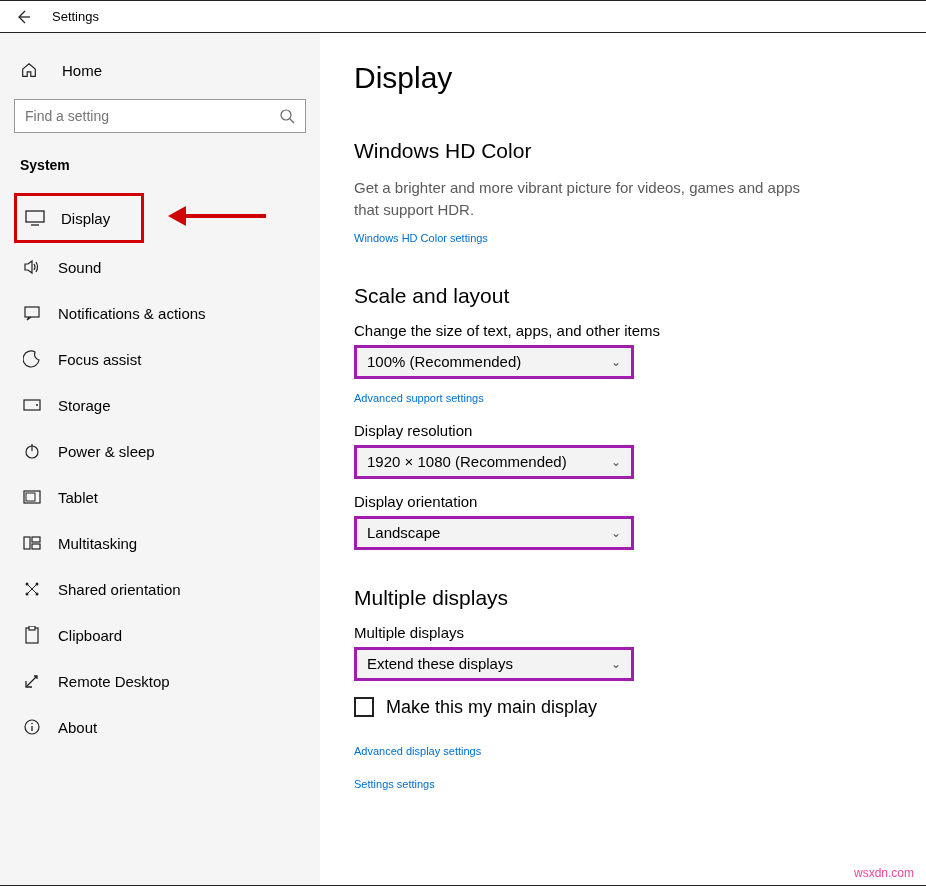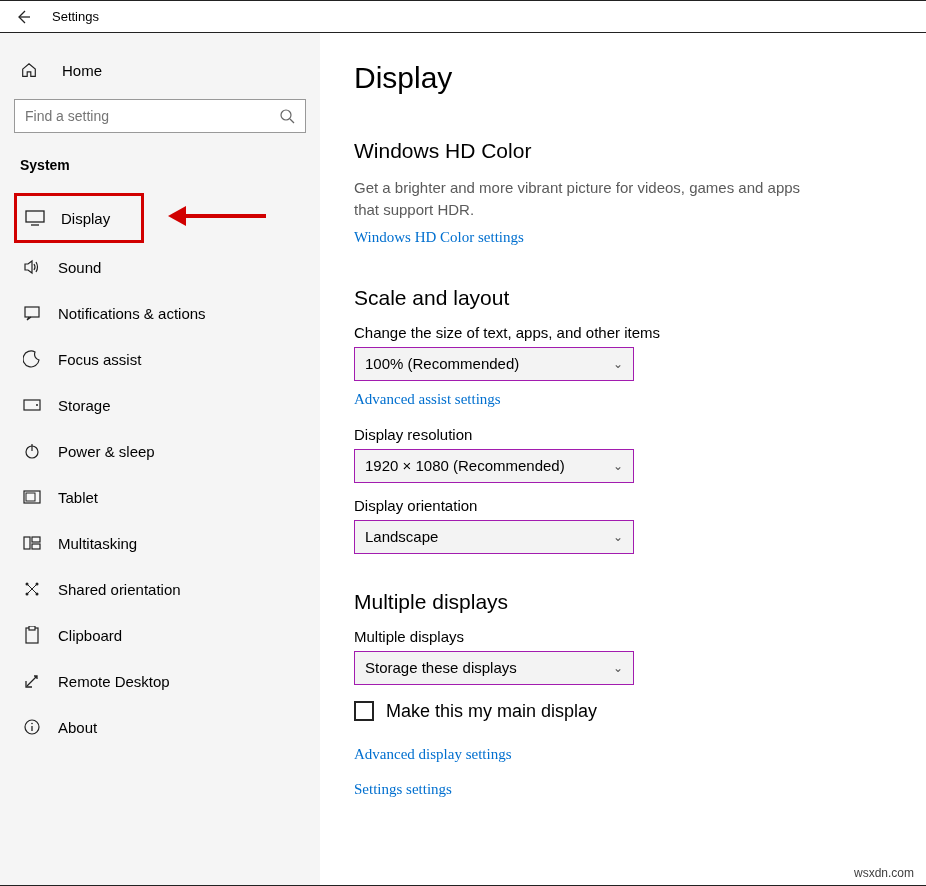--- a/index.html
+++ b/index.html
@@ -50,32 +50,32 @@
   .arrow-annot .head {
     width:0;height:0;border-top:10px solid transparent;border-bottom:10px solid transparent;
     border-right:18px solid #d10000;
   }
   .main {
     flex:1; padding: 28px 20px 0 34px; overflow:hidden;
   }
   .main h1 { font-weight:400; font-size:30px; margin-bottom:44px; }
   .section-h { font-weight:400; font-size:21px; margin: 0 0 14px 0; }
   .desc { color:#5b5b5b; font-size:15px; line-height:1.45; margin-bottom:8px; max-width: 460px; }
-  .link { color:#006fcf; font-size:15px; cursor:pointer; display:inline-block; margin-bottom: 4px; font-family: Liberation Serif, serif; }
+  .link { color:#006fcf; font-size:11px; cursor:pointer; display:inline-block; margin-bottom: 4px; }
   .group { margin-bottom: 36px; }
   .field-label { font-size:15px; margin: 14px 0 6px 0; }
   .select {
-    width: 280px; height: 34px; border:1px solid #a21caf; background:#f3f3f3;
+    width: 280px; height: 34px; border:3px solid #a21caf; background:#f3f3f3;
     display:flex; align-items:center; justify-content:space-between; padding:0 10px;
     font-size:15px;
   }
   .select .chev { font-size:12px; color:#555; }
   .checkbox-row { display:flex; align-items:center; gap:12px; margin: 16px 0 24px 0; font-size:18px; }
   .checkbox-box { width:20px;height:20px;border:2px solid #222; }
-  .watermark { position:absolute; bottom:6px; right:12px; font-size:12px; color:#404040; }
+  .watermark { position:absolute; bottom:6px; right:12px; font-size:12px; color:#ec4899; }
   svg { display:block; }
 </style>
 </head>
 <body>
 
 <div class="window">
   <div class="titlebar">
     <span class="back">
       <svg width="16" height="16" viewBox="0 0 16 16">
           <path d="M10 2 L4 8 L10 14" stroke="#222" stroke-width="1.3" fill="none"></path>
@@ -235,40 +235,40 @@
 
       <div class="group">
         <div class="section-h">Scale and layout</div>
 
         <div class="field-label">Change the size of text, apps, and other items</div>
         <div class="select">
           <span>100% (Recommended)</span>
           <span class="chev">⌄</span>
         </div>
         <div style="height:10px"></div>
-        <span class="link">Advanced assist settings</span>
+        <span class="link">Advanced support settings</span>
 
         <div class="field-label">Display resolution</div>
         <div class="select">
           <span>1920 × 1080 (Recommended)</span>
           <span class="chev">⌄</span>
         </div>
 
         <div class="field-label">Display orientation</div>
         <div class="select">
           <span>Landscape</span>
           <span class="chev">⌄</span>
         </div>
       </div>
 
       <div class="group">
         <div class="section-h">Multiple displays</div>
         <div class="field-label">Multiple displays</div>
         <div class="select">
-          <span>Storage these displays</span>
+          <span>Extend these displays</span>
           <span class="chev">⌄</span>
         </div>
         <div class="checkbox-row">
           <span class="checkbox-box"></span>
           <span>Make this my main display</span>
         </div>
         <div><span class="link">Advanced display settings</span></div>
         <div style="height:14px"></div>
         <div><span class="link">Settings settings</span></div>
       </div>

